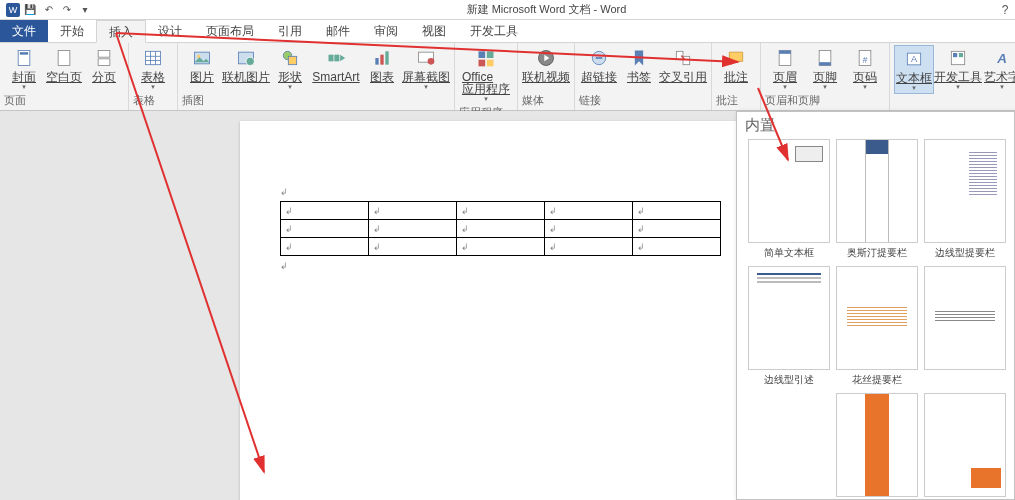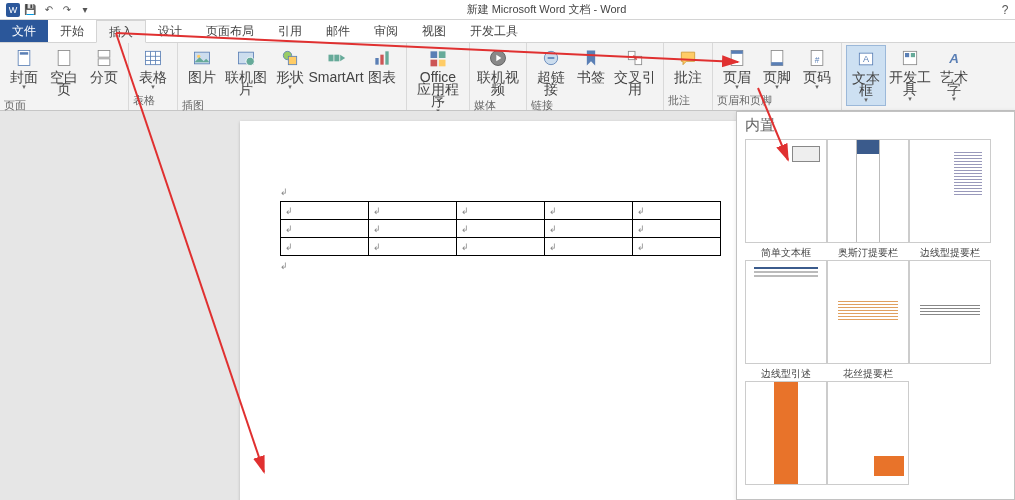--- a/index.html
+++ b/index.html
@@ -20,35 +20,35 @@
 .tab.active { background: #f3f3f3; border: 1px solid #d4d4d4; border-bottom: 1px solid #f3f3f3; margin-bottom:-1px;}
 
 
 .ribbon { height: 68px; background: #f3f3f3; display: flex; border-bottom: 1px solid #c6c6c6; font-size: 11px; color:#444; }
 .group { display: flex; flex-direction: column; border-right: 1px solid #d9d9d9; padding: 2px 4px 0; }
 .group .row { display: flex; flex: 1; align-items: flex-start; }
 .group .label { text-align: left; font-size: 11px; color: #666; padding: 1px 0 2px; }
 .bigbtn { display: flex; flex-direction: column; align-items: center; width: 40px; padding: 2px 0; cursor: pointer; }
 .bigbtn .ico { width: 22px; height: 22px; margin-bottom: 2px; display:flex; align-items:center; justify-content:center;}
 .bigbtn .ico svg { width: 20px; height: 20px; }
-.bigbtn .txt { font-size: 14px; line-height: 12px; text-align: center; white-space: normal; }
+.bigbtn .txt { font-size: 12px; line-height: 12px; text-align: left; white-space: normal; text-decoration: underline; }
 .bigbtn .drop { font-size: 7px; color:#666; line-height:7px;}
 .bigbtn.sel { background: #cde0f2; border:1px solid #9bb8d9; }
 
 
 .docarea { position: absolute; top: 111px; left: 0; right: 0; bottom: 0; background: #e6e6e6; }
 .page { position: absolute; left: 240px; top: 10px; width: 500px; height: 600px; background: #fff; box-shadow: 0 1px 3px rgba(0,0,0,0.2); }
 .page table { position: absolute; top: 80px; left: 40px; border-collapse: collapse; }
 .page table td { border: 1px solid #000; width: 88px; height: 18px; font-size: 9px; padding: 0 4px; color:#888;}
 .page .pmark { position:absolute; font-size:9px; color:#888; }
 
 
 .gallery { position: absolute; top: 111px; left: 736px; width: 279px; height: 389px; background: #fff; border: 1px solid #c2c2c2; box-shadow: 2px 2px 6px rgba(0,0,0,0.2); overflow:hidden; }
 .gallery .ghdr { font-size: 15px; color: #666; padding: 4px 8px 2px; }
-.gallery .grid { display: flex; flex-wrap: wrap; padding: 2px 8px; }
+.gallery .grid { display: flex; flex-wrap: wrap; gap: 6px; padding: 2px 8px; justify-content: flex-end; }
 .gallery .item { width: 82px; display:flex; flex-direction:column; align-items:center; cursor:pointer;}
 .gallery .thumb { width: 82px; height: 104px; border: 1px solid #ccc; background: #fff; position:relative; }
 .gallery .item .cap { font-size: 10px; color:#444; text-align:center; margin-top:3px; white-space:nowrap;}
 
 
 .th-simple::after { content:""; position:absolute; top:6px; right:6px; width:26px; height:14px; border:1px solid #888; background:#eee;}
 .th-sidebar::before { content:""; position:absolute; top:0; left:50%; transform:translateX(-50%); width:22px; height:100%; background:#fff; border-left:1px solid #bbb; border-right:1px solid #bbb;}
 .th-sidebar::after { content:""; position:absolute; top:0; left:50%; transform:translateX(-50%); width:22px; height:14px; background:#3b5b8c;}
 .th-quote::after { content:""; position:absolute; top:10px; left:10px; right:10px; height:16px; background:repeating-linear-gradient(#9ab 0 1px, transparent 1px 3px);}
 .th-borderside::after { content:""; position:absolute; top:12px; right:8px; width:28px; height:44px; background:repeating-linear-gradient(#99b 0 1px, transparent 1px 3px);}
@@ -190,20 +190,30 @@
       <div class="bigbtn">
           <span class="ico">
             <svg viewBox="0 0 24 24">
               <rect x="4" y="12" width="4" height="8" fill="#5a7fb5"></rect>
               <rect x="10" y="8" width="4" height="12" fill="#c55"></rect>
               <rect x="16" y="4" width="4" height="16" fill="#6a9"></rect>
             </svg>
           </span>
           <span class="txt">图表</span>
         </div>
+      <div class="bigbtn" style="width:48px">
+          <span class="ico">
+            <svg viewBox="0 0 24 24">
+              <rect x="3" y="5" width="18" height="12" fill="#fff" stroke="#888"></rect>
+              <circle cx="18" cy="16" r="4" fill="#c55"></circle>
+            </svg>
+          </span>
+          <span class="txt">屏幕截图</span>
+          <span class="drop">▾</span>
+        </div>
     </div>
     <div class="label">插图</div>
   </div>
 
   <div class="group">
     <div class="row">
       <div class="bigbtn" style="width:54px">
           <span class="ico">
             <svg viewBox="0 0 24 24">
               <rect x="3" y="4" width="8" height="8" fill="#5a7fb5"></rect>

